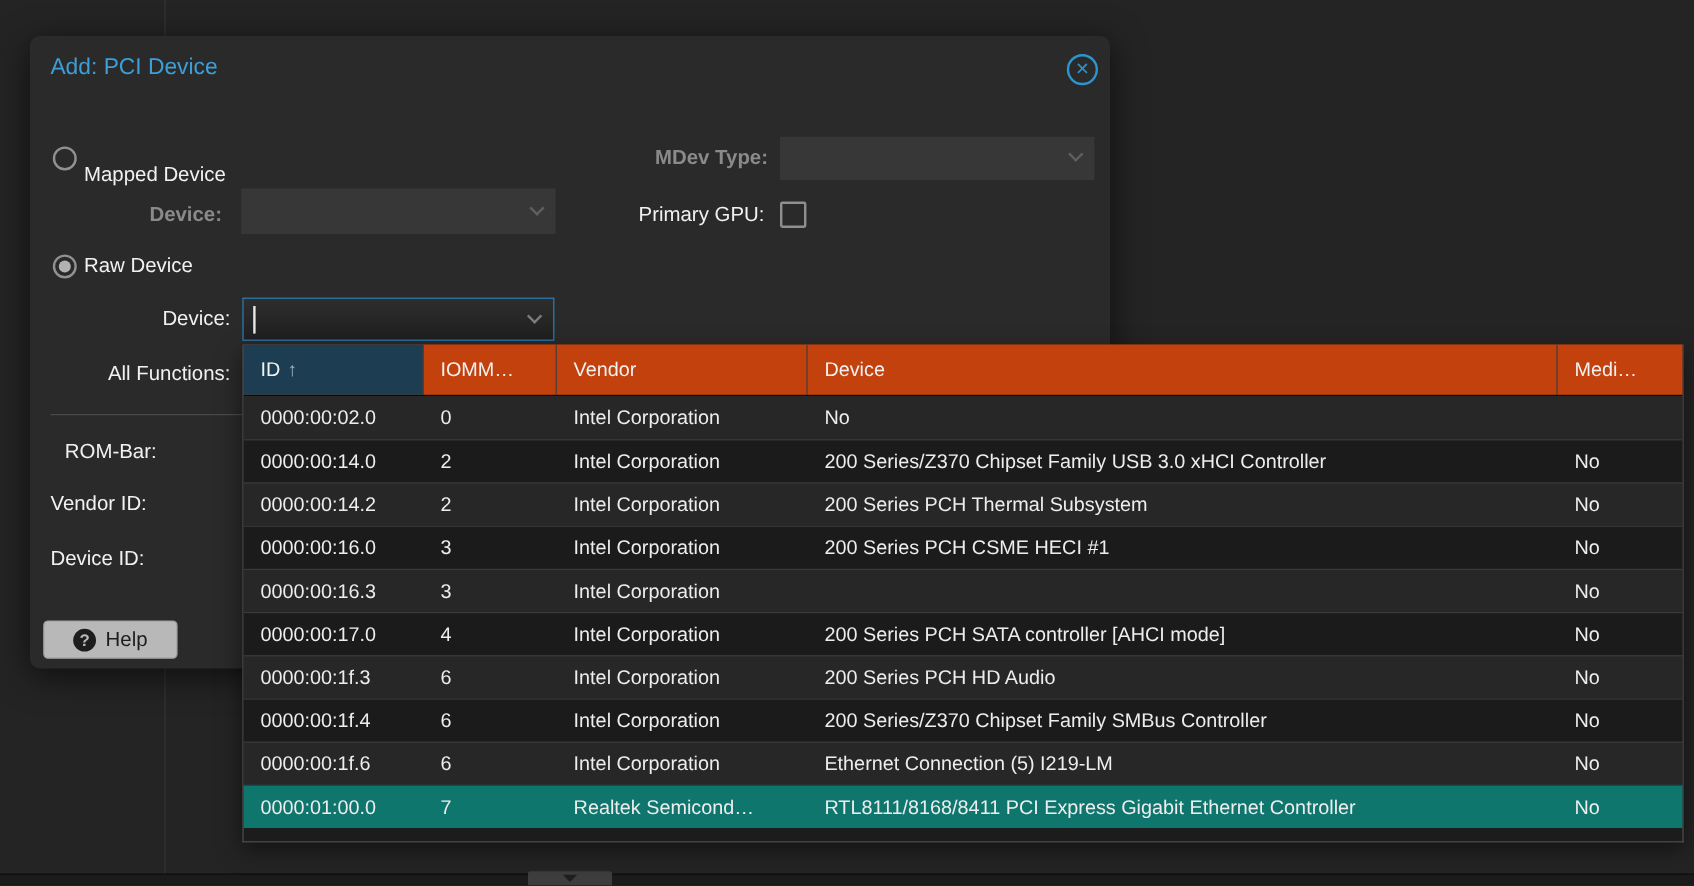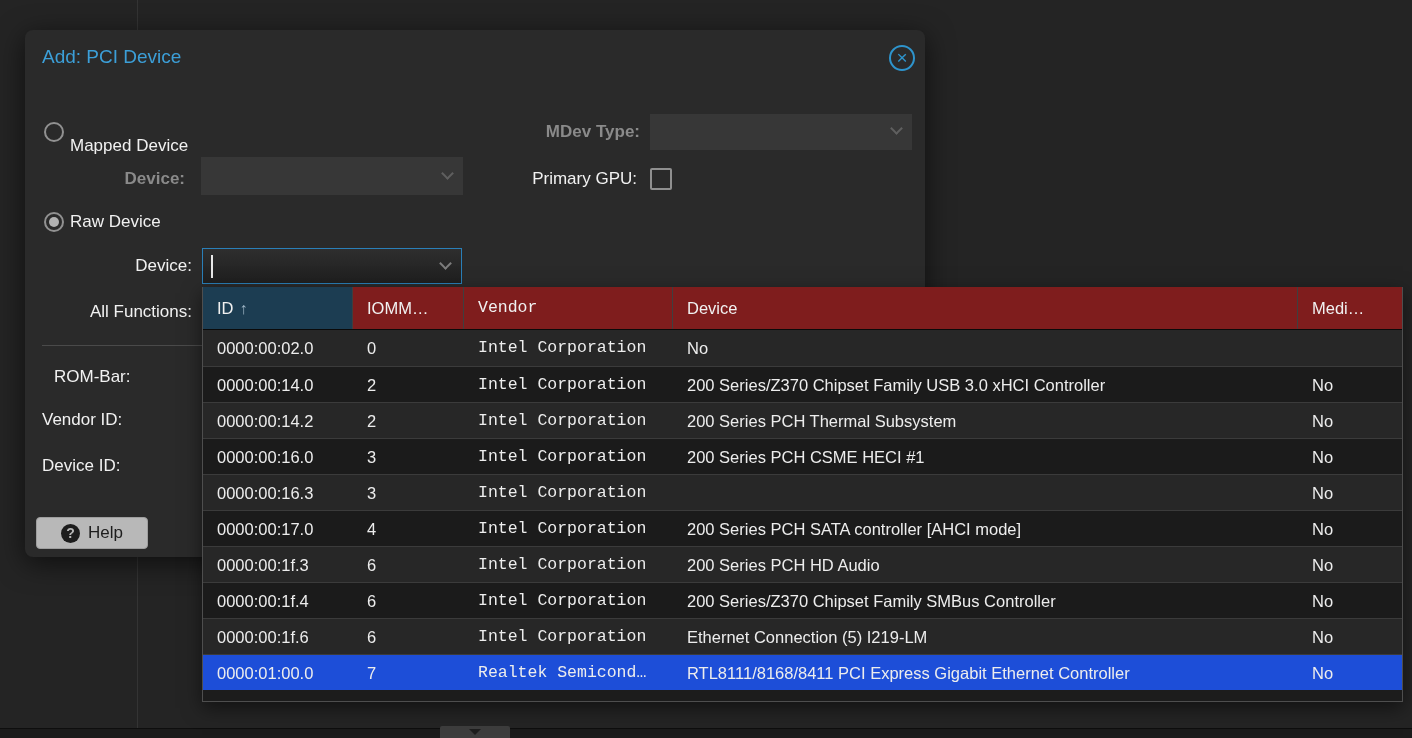--- a/index.html
+++ b/index.html
@@ -75,40 +75,40 @@
     font-size: 14px; font-weight: bold; line-height: 19px; text-align: center;
   }
 
   
   .picker {
     position: absolute; left: 202px; top: 287px; width: 1201px; height: 415px;
     background: #1c1c1c; border: 1px solid #4e4e4e; border-top: none;
     z-index: 3; box-shadow: 0 6px 18px rgba(0,0,0,.5);
     font-size: 16.5px;
   }
-  .thead { display: flex; height: 43px; background: #7f1d1d; border-bottom: 1px solid #0a0a0a; }
+  .thead { display: flex; height: 43px; background: #c2410c; border-bottom: 1px solid #0a0a0a; }
   .th {
     line-height: 42px; padding-left: 14px; color: #f1f1f1;
     border-right: 1px solid #3f3f3f; white-space: nowrap; overflow: hidden; cursor: pointer;
   }
   .th.sorted { background: #1c3d52; }
   .th .sort-arrow { color: #9fb6c6; margin-left: 6px; font-size: 16px; }
   .th:last-child { border-right: none; }
 
   .trow { display: flex; height: 36px; border-top: 1px solid #3b3b3b; background: #272727; cursor: pointer; }
   .trow:first-child { border-top: none; }
   .trow:nth-child(even) { background: #1b1b1b; }
-  .trow.selected { background: #1d4ed8; align-items: center; }
+  .trow.selected { background: #0f766e; align-items: center; }
   .tcell {
     line-height: 36px; padding-left: 14px; color: #ededed;
     white-space: nowrap; overflow: hidden;
   }
   .col-id { width: 150px; }
   .col-iommu { width: 111px; }
-  .col-vendor { width: 209px; font-family: Liberation Mono, monospace; }
+  .col-vendor { width: 209px; }
   .col-device { width: 625px; }
   .col-medi { flex: 1; }
 </style>
 </head>
 <body>
 
 <div class="page">
   <div class="bg-vline"></div>
   <div class="bg-bottombar"></div>
   <div class="bg-scrollchip">

